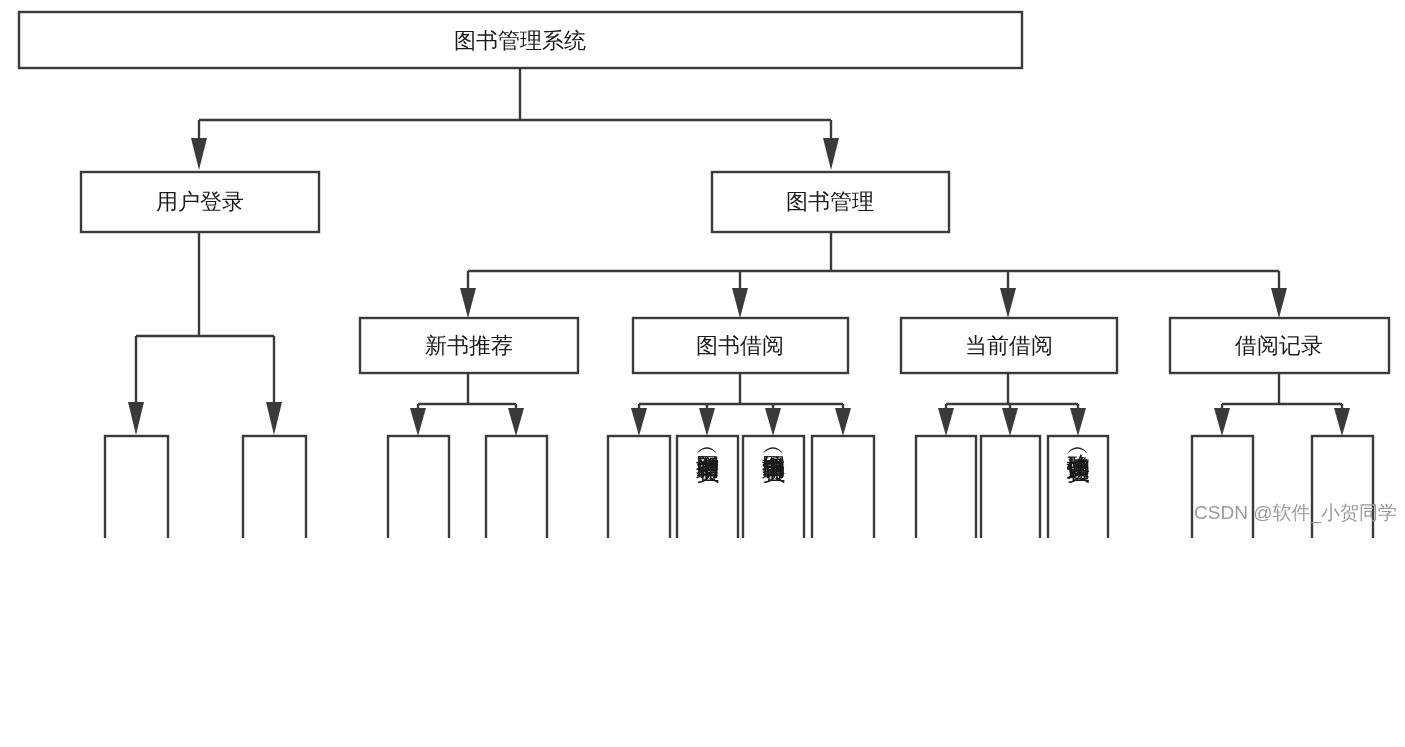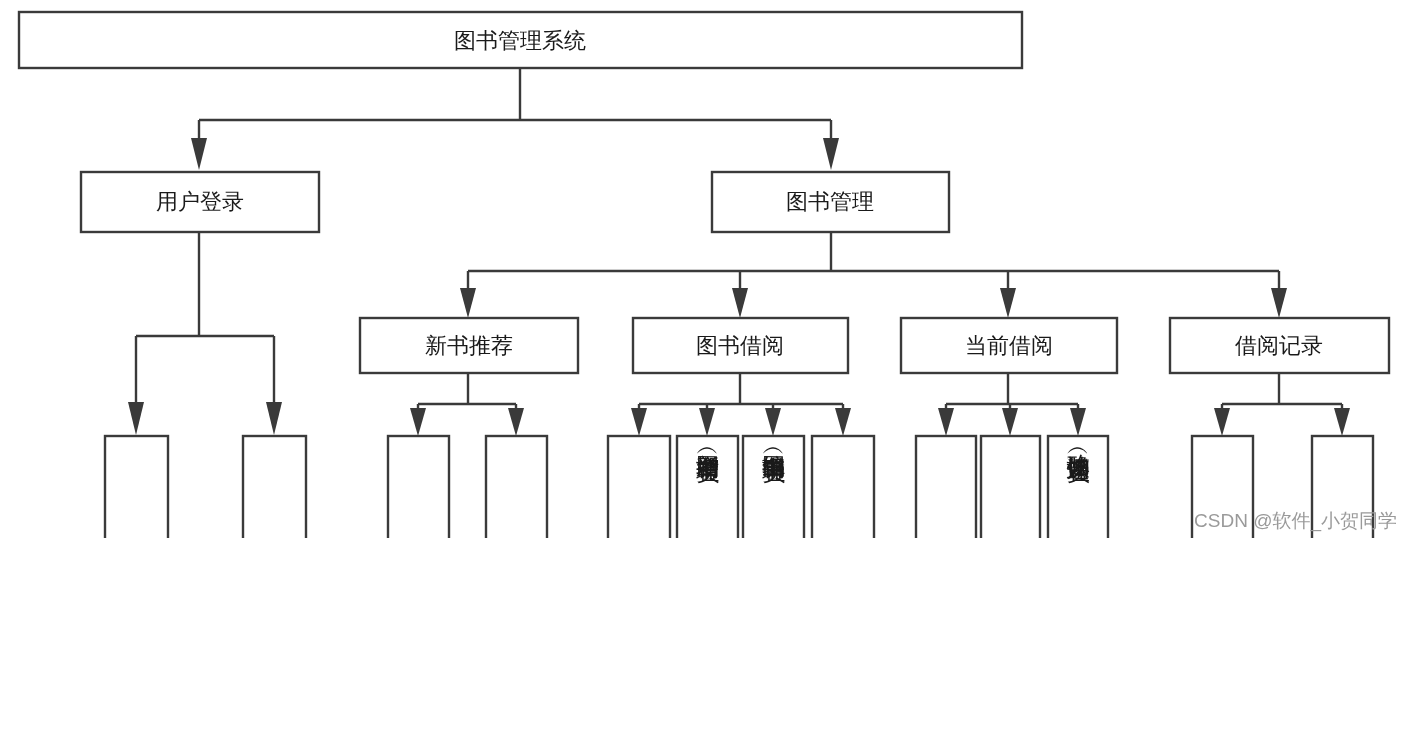--- a/index.html
+++ b/index.html
@@ -64,21 +64,21 @@
     font-family: "Liberation Sans", "DejaVu Sans", sans-serif;
     font-size: 23px;
     line-height: 1.02;
     color: #1a1a1a;
     letter-spacing: 1px;
     white-space: nowrap;
   }
   .watermark {
     position: absolute;
     right: 8px;
-    bottom: 4px;
+    bottom: 12px;
     font-family: "Liberation Sans", "DejaVu Sans", sans-serif;
     font-size: 19px;
     color: #9a9a9a;
     white-space: nowrap;
     pointer-events: none;
   }
 </style>
 </head>
 <body>
 

